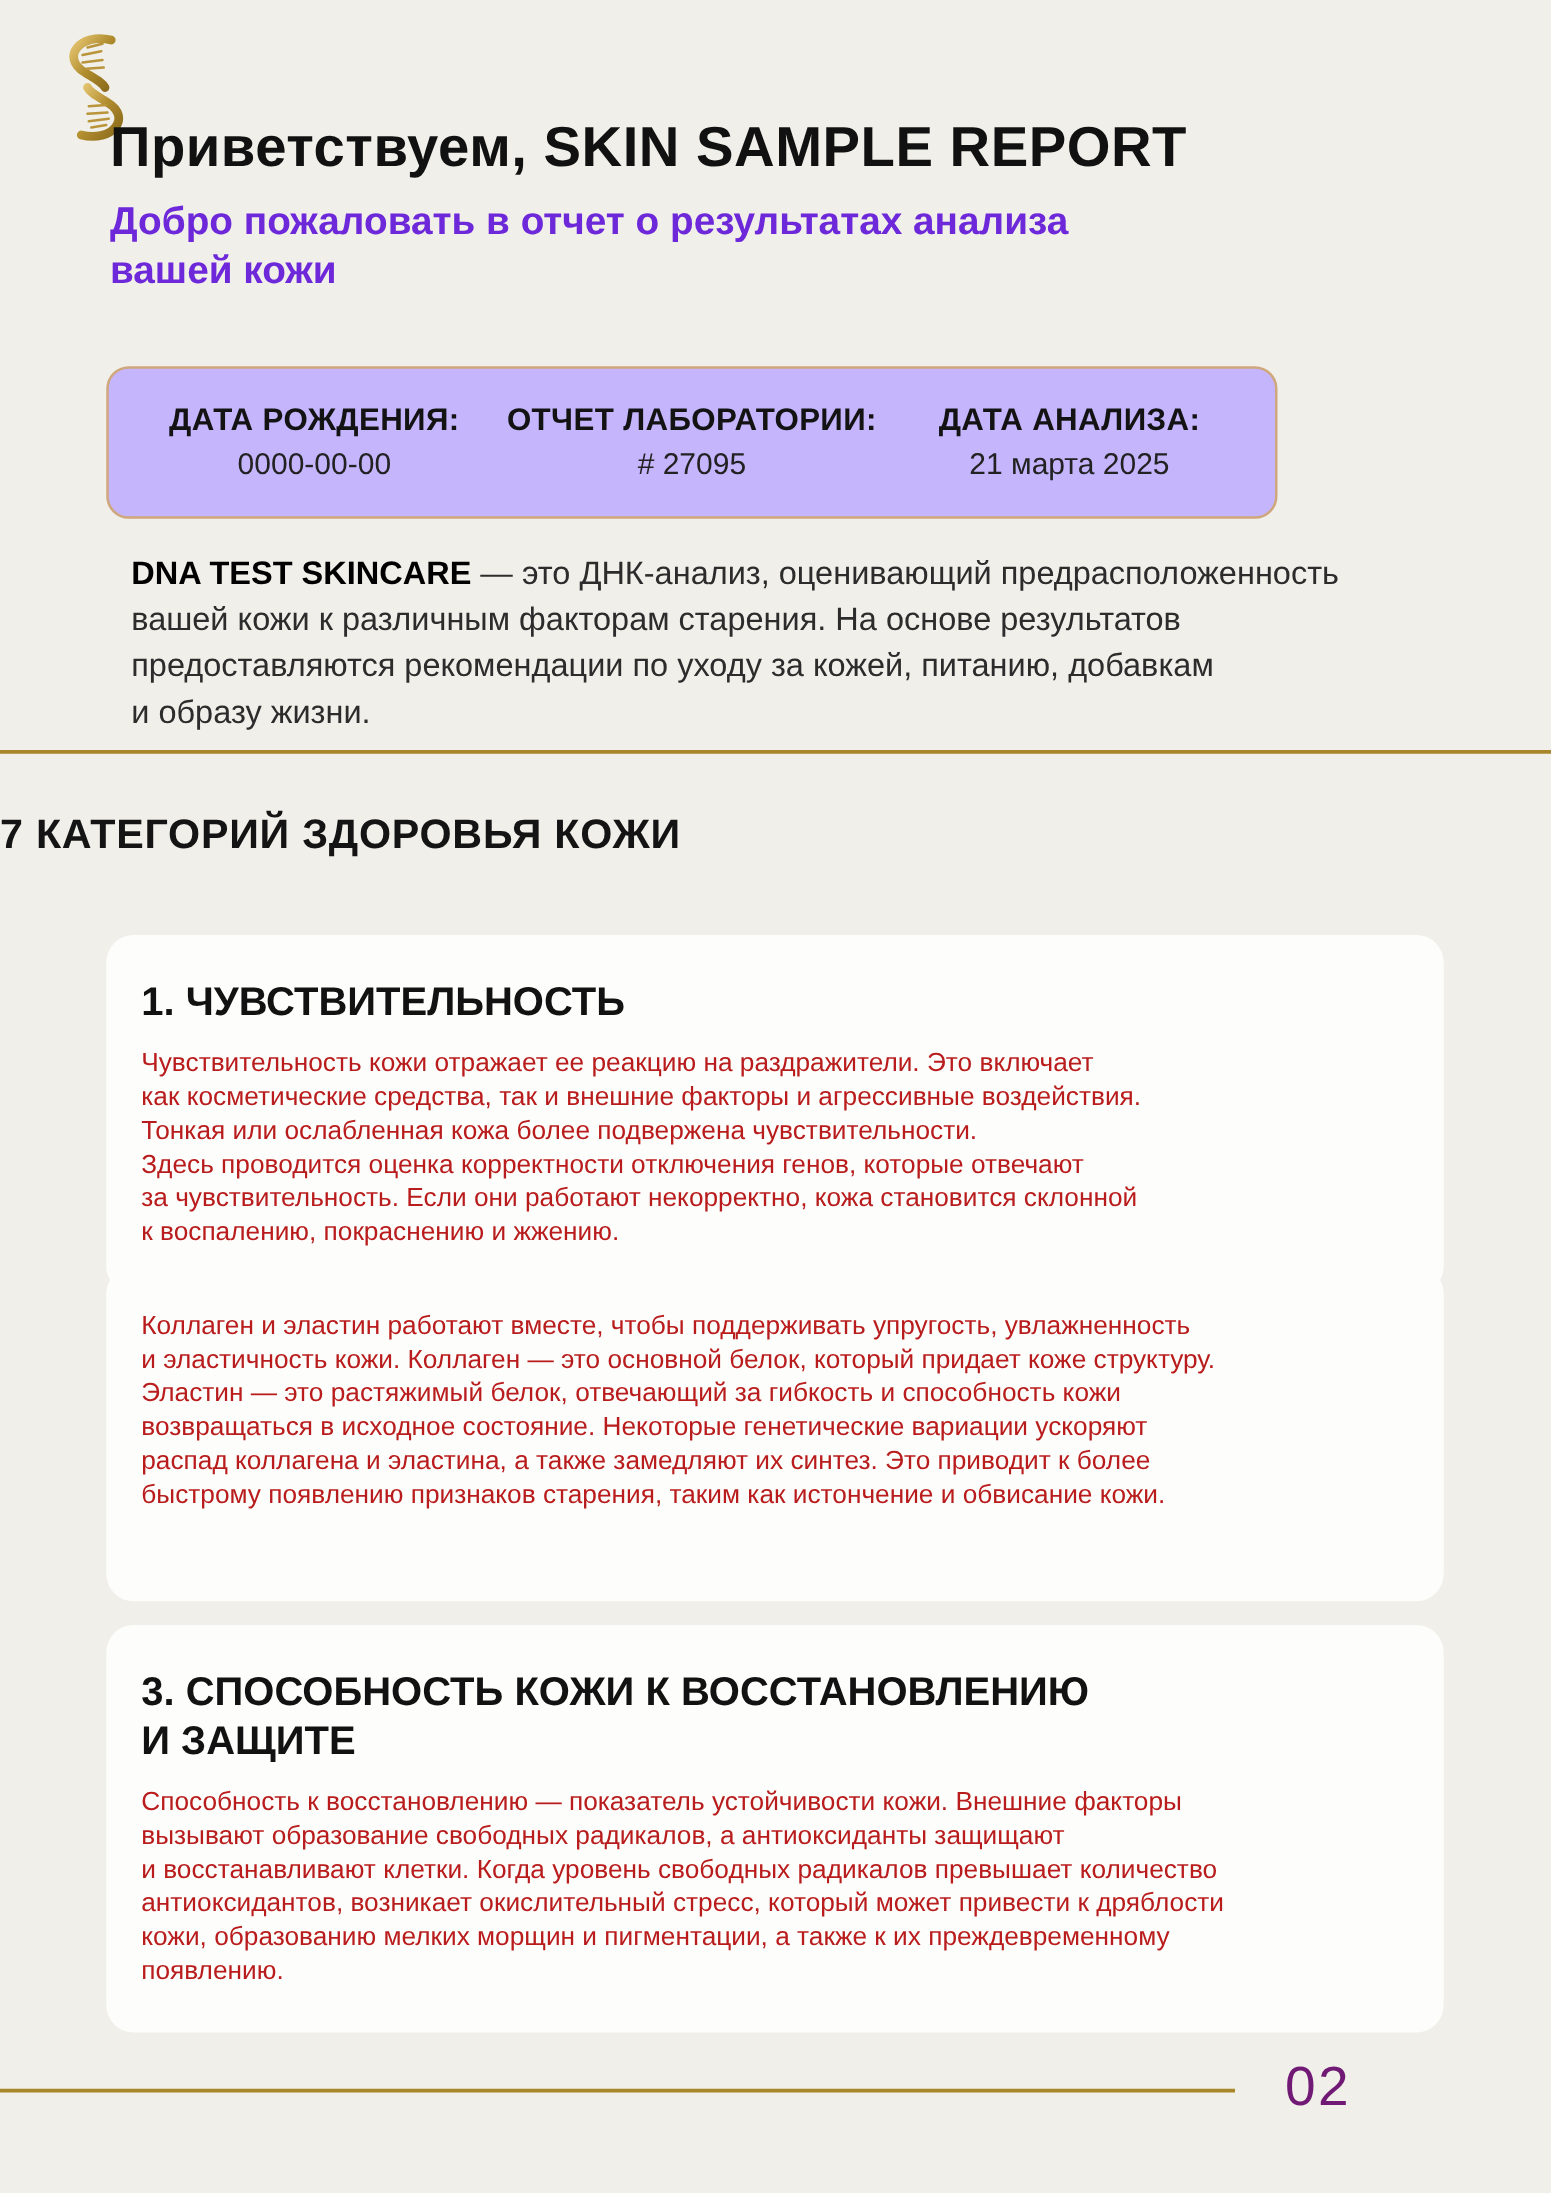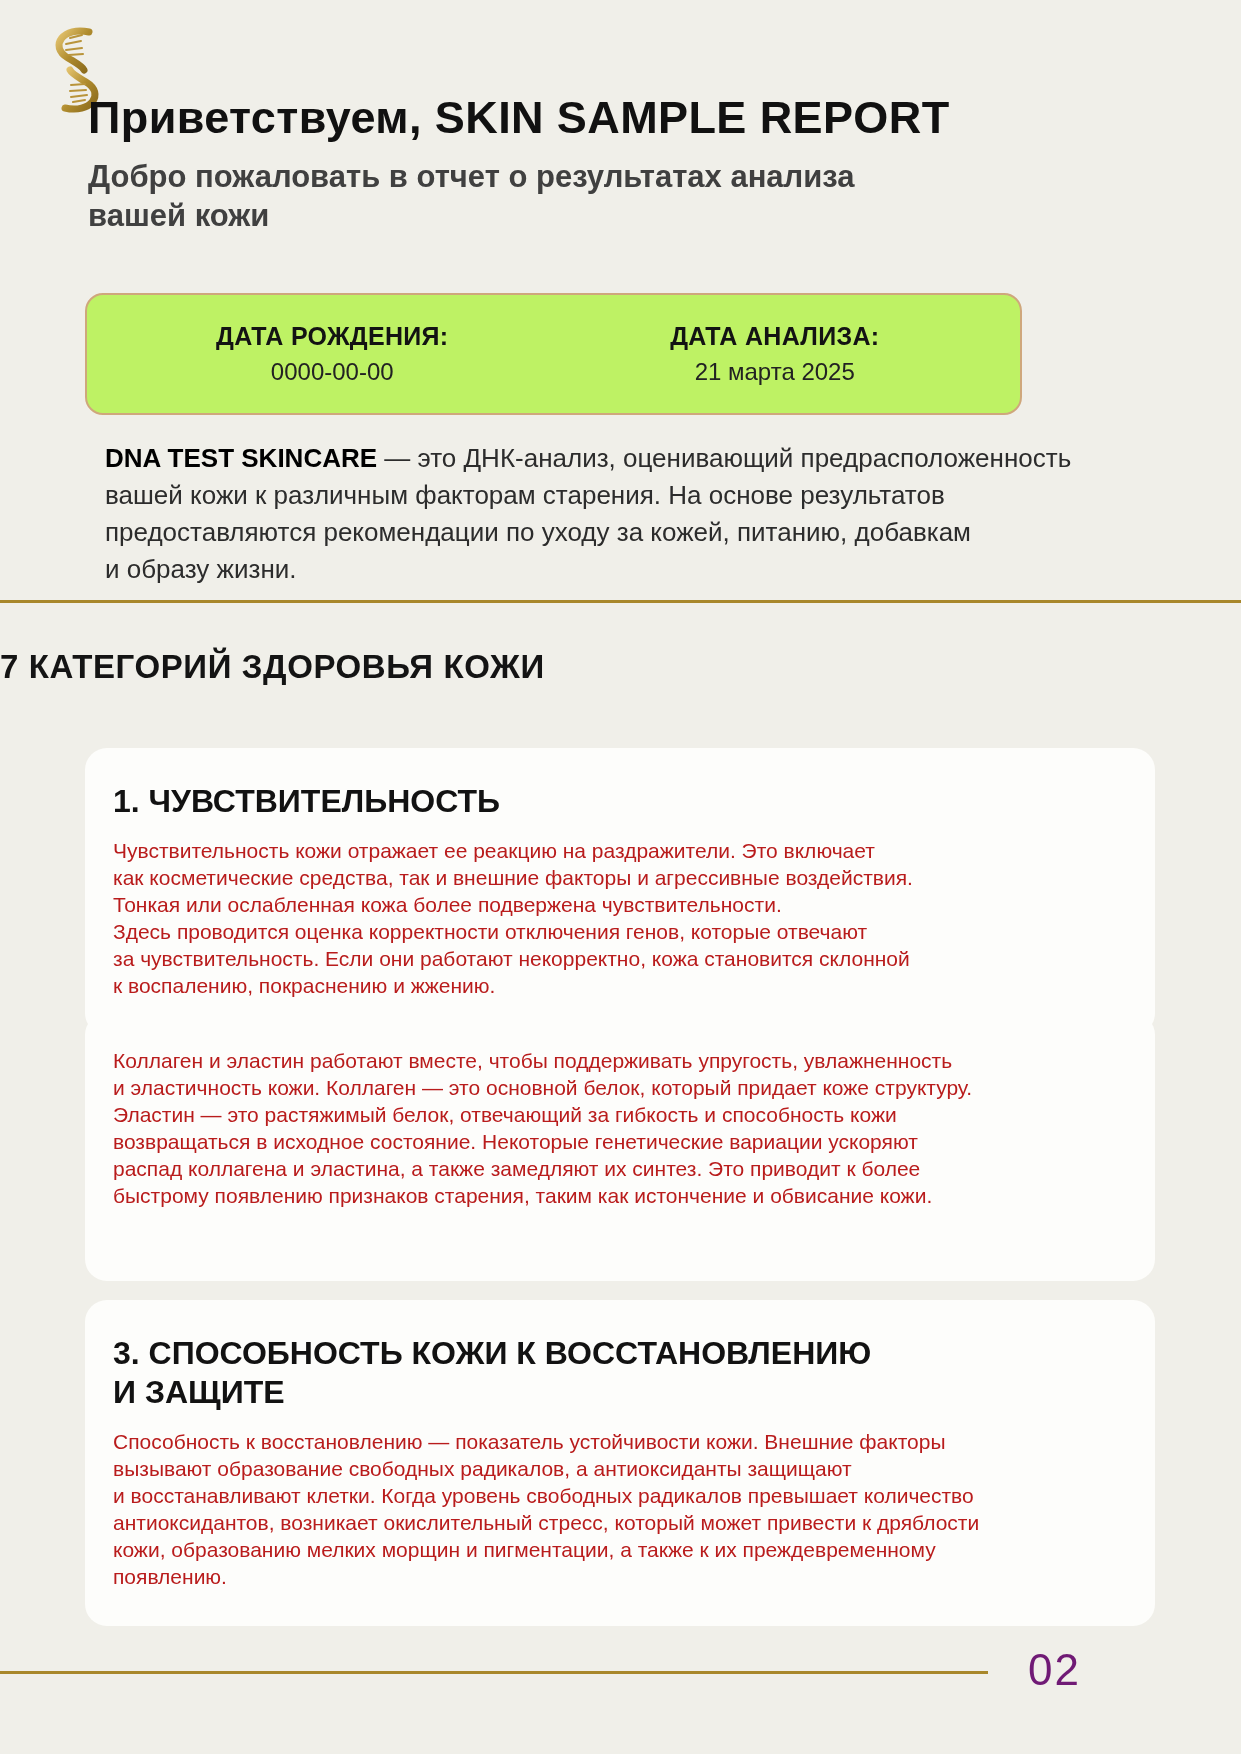--- a/index.html
+++ b/index.html
@@ -15,26 +15,26 @@
     overflow: hidden;
   }
   .logo { position: absolute; left: 42px; top: 24px; width: 70px; height: 92px; }
   .title {
     position: absolute; left: 88px; top: 92px;
     font-size: 45px; font-weight: 800; letter-spacing: 0.4px; color: #111;
     white-space: nowrap;
   }
   .subtitle {
     position: absolute; left: 88px; top: 158px;
-    font-size: 31px; font-weight: 700; line-height: 1.25; color: #404040;
+    font-size: 31px; font-weight: 700; line-height: 1.25; color: #6d28d9;
     white-space: pre-line;
   }
   .info-box {
     position: absolute; left: 85px; top: 293px; width: 937px; height: 122px;
-    background: #bef264; border: 2px solid #cfa77c; border-radius: 18px;
+    background: #c4b5fd; border: 2px solid #cfa77c; border-radius: 18px;
     display: flex; align-items: center; padding: 0 24px;
   }
   .info-field { flex: 1; text-align: center; }
   .info-field.mid { flex: 1.15; }
   .info-label { font-size: 25px; font-weight: 700; letter-spacing: 0.3px; color: #131313; }
   .info-value { font-size: 24px; font-weight: 400; color: #222; margin-top: 7px; }
   .intro {
     position: absolute; left: 105px; top: 440px; width: 975px;
     font-size: 26px; line-height: 37px; color: #2c2c2c; white-space: pre-line;
   }
@@ -96,20 +96,24 @@
 
   <h1 class="title">Приветствуем, SKIN SAMPLE REPORT</h1>
   <h2 class="subtitle">Добро пожаловать в отчет о результатах анализа
 вашей кожи</h2>
 
   <div class="info-box">
     <div class="info-field">
       <div class="info-label">ДАТА РОЖДЕНИЯ:</div>
       <div class="info-value">0000-00-00</div>
     </div>
+    <div class="info-field mid">
+      <div class="info-label">ОТЧЕТ ЛАБОРАТОРИИ:</div>
+      <div class="info-value"># 27095</div>
+    </div>
     <div class="info-field">
       <div class="info-label">ДАТА АНАЛИЗА:</div>
       <div class="info-value">21 марта 2025</div>
     </div>
   </div>
 
   <p class="intro"><span class="intro-lead">DNA TEST SKINCARE</span><span> — это ДНК-анализ, оценивающий предрасположенность
 вашей кожи к различным факторам старения. На основе результатов
 предоставляются рекомендации по уходу за кожей, питанию, добавкам
 и образу жизни.</span></p>

